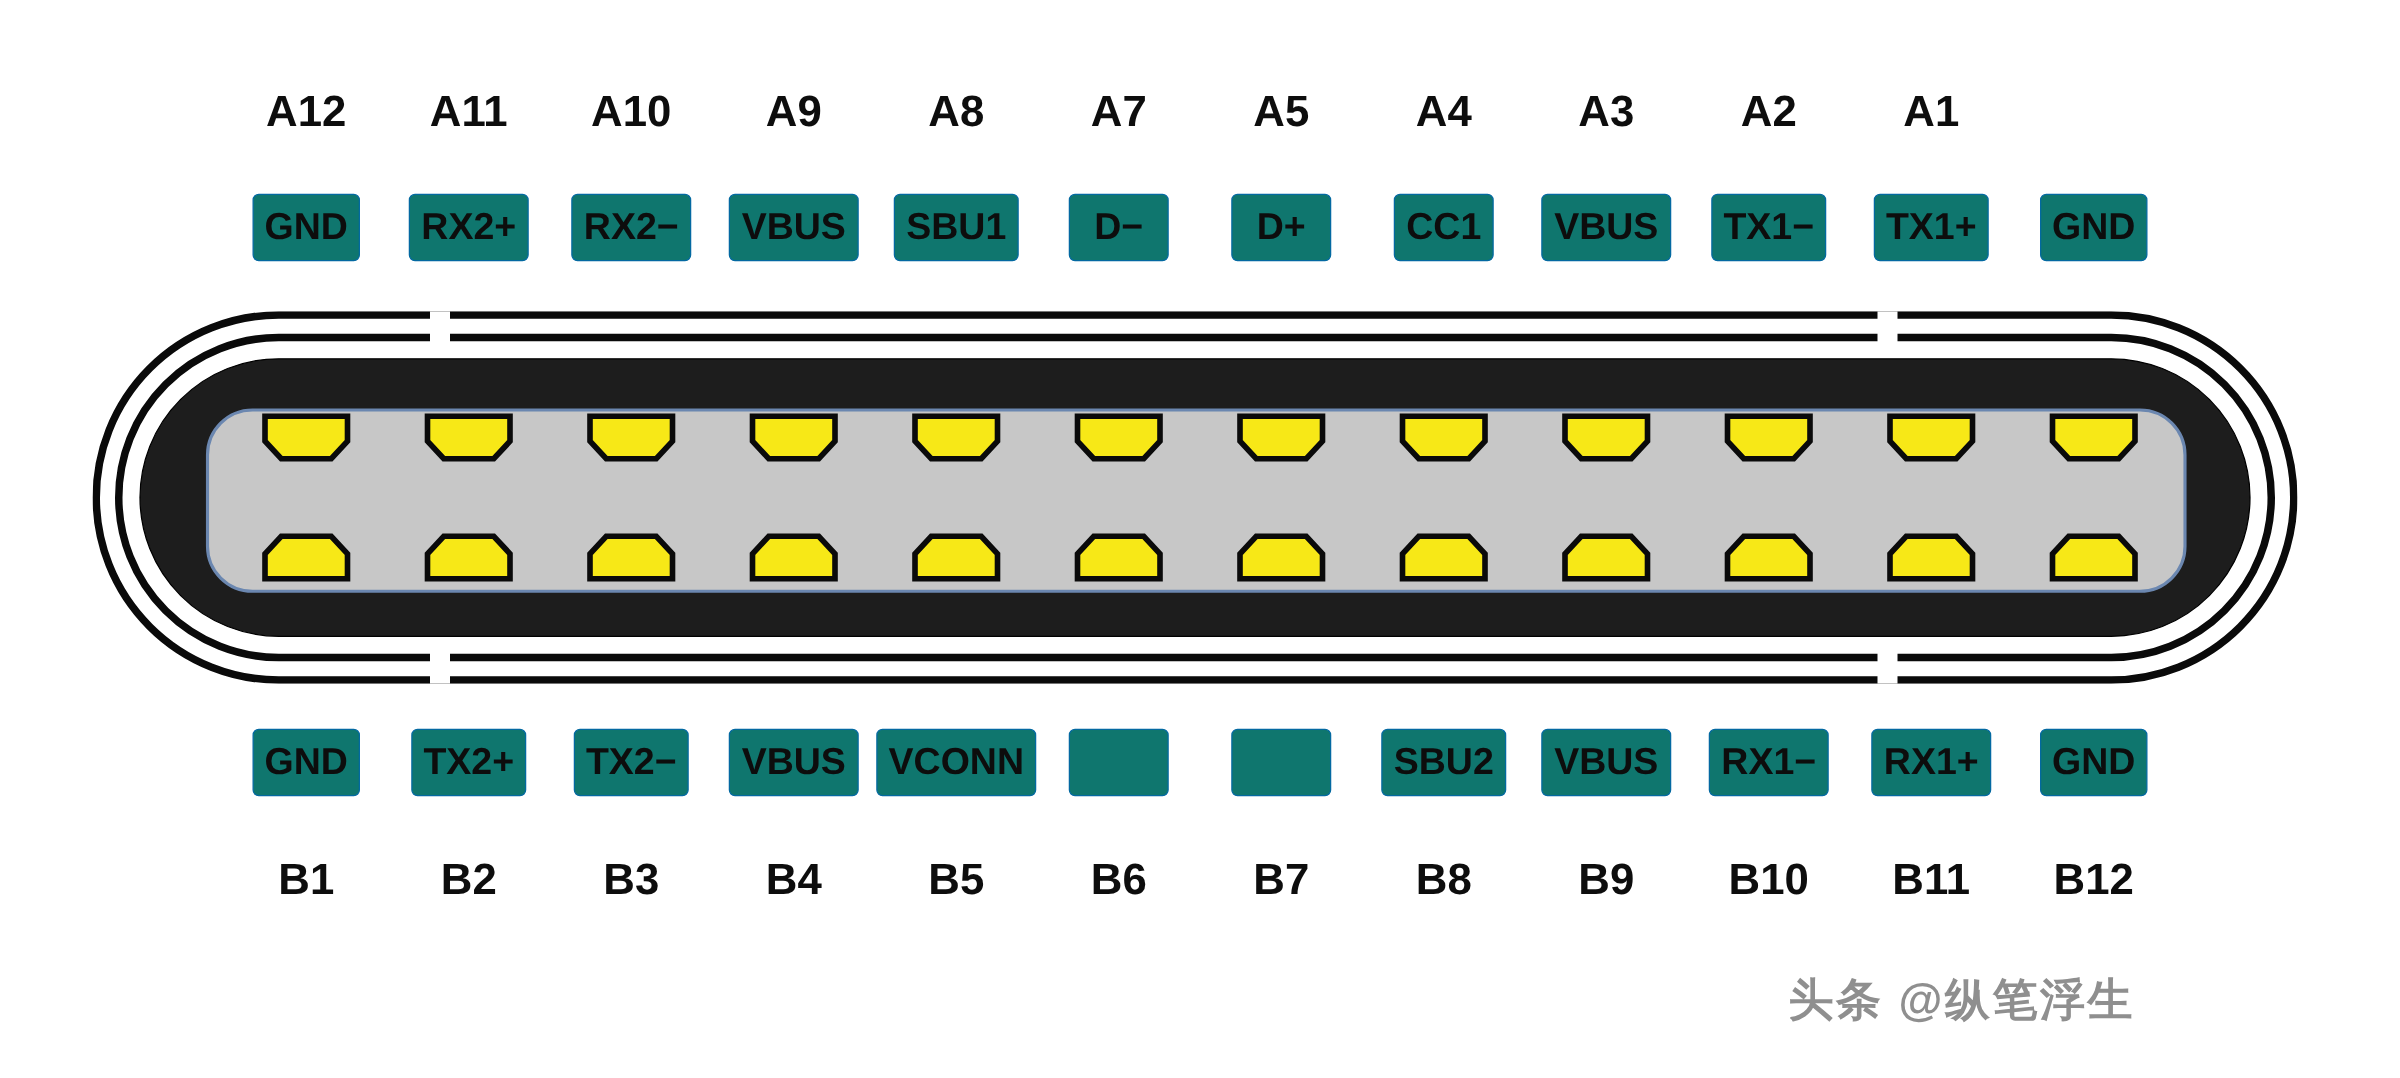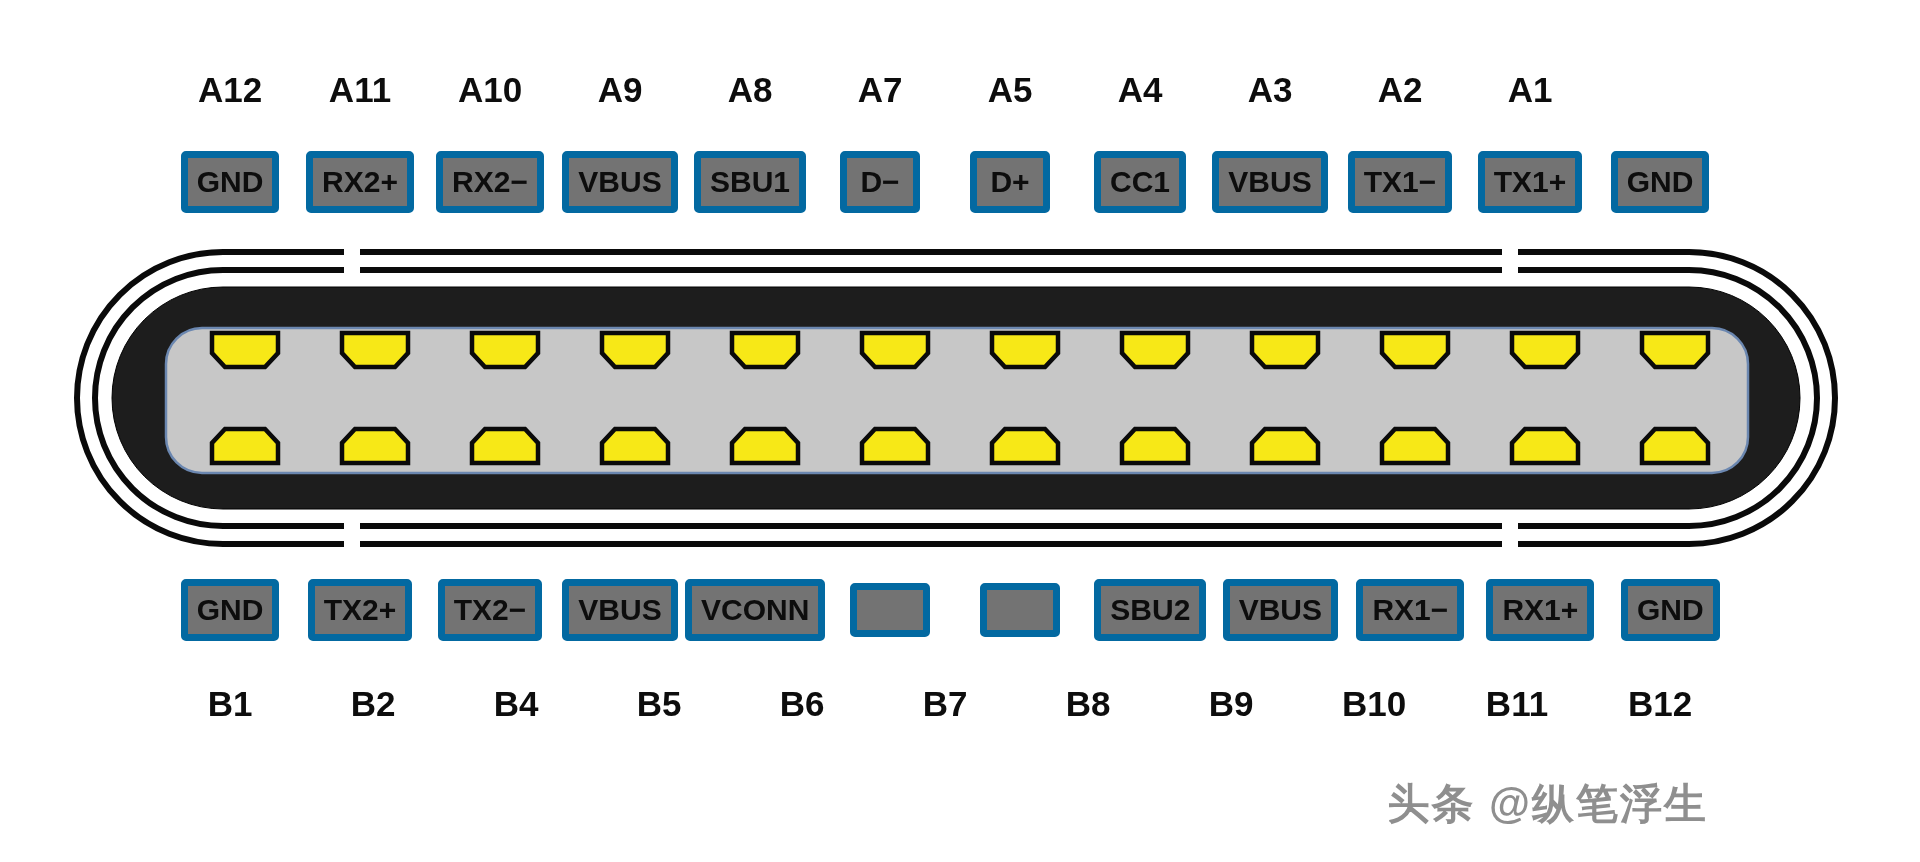--- a/index.html
+++ b/index.html
@@ -1,34 +1,34 @@
 <!DOCTYPE html>
 <html><head>
 <meta charset="utf-8">
 <style>
   * { margin:0; padding:0; box-sizing:border-box; }
   html,body { width:1920px; height:862px; background:#ffffff; font-family:"Liberation Sans", sans-serif; }
   .stage { position:absolute; top:0; left:0; width:1920px; height:862px; overflow:hidden; }
-  .row { position:absolute; left:165px; width:1560px; display:flex; }
+  .row { position:absolute; left:180px; width:1560px; display:flex; }
   .cell { flex:0 0 130px; display:flex; align-items:center; justify-content:center; }
   .row-a-labels { top:64px;  height:52px; }
   .row-a-boxes  { top:150px; height:64px; }
   .row-b-boxes  { top:578px; height:64px; }
   .row-b-labels { top:678px; height:52px;justify-content:space-between; }
   .pinlabel { font-size:35px; font-weight:bold; color:#0d0d0d; }
   .sigbox {
-    background:#737373; border:7px solid #0369a1; border-radius:5px;
+    background:#0f766e; border:1px solid #0369a1; border-radius:5px;
     font-size:30px; font-weight:bold; color:#0d0d0d;
     padding:7px 9px; min-width:80px; min-height:54px;
     display:flex; align-items:center; justify-content:center; white-space:nowrap;
   }
   .connector { position:absolute; left:74px; top:249px; }
   .watermark {
     position:absolute; top:776px; right:212px;
-    font-size:42px; font-weight:bold; color:#8f8f8f; letter-spacing:2px;
+    font-size:36px; font-weight:bold; color:#8f8f8f; letter-spacing:2px;
   }
 </style>
 </head>
 <body>
 
 <div class="stage">
 
   <div class="row row-a-labels">
     <div class="cell">
         <span class="pinlabel">A12</span>
@@ -187,20 +187,23 @@
   </div>
 
   <div class="row row-b-labels">
     <div class="cell">
         <span class="pinlabel">B1</span>
       </div>
     <div class="cell">
         <span class="pinlabel">B2</span>
       </div>
     <div class="cell">
+        <span class="pinlabel">B3</span>
+      </div>
+    <div class="cell">
         <span class="pinlabel">B4</span>
       </div>
     <div class="cell">
         <span class="pinlabel">B5</span>
       </div>
     <div class="cell">
         <span class="pinlabel">B6</span>
       </div>
     <div class="cell">
         <span class="pinlabel">B7</span>

